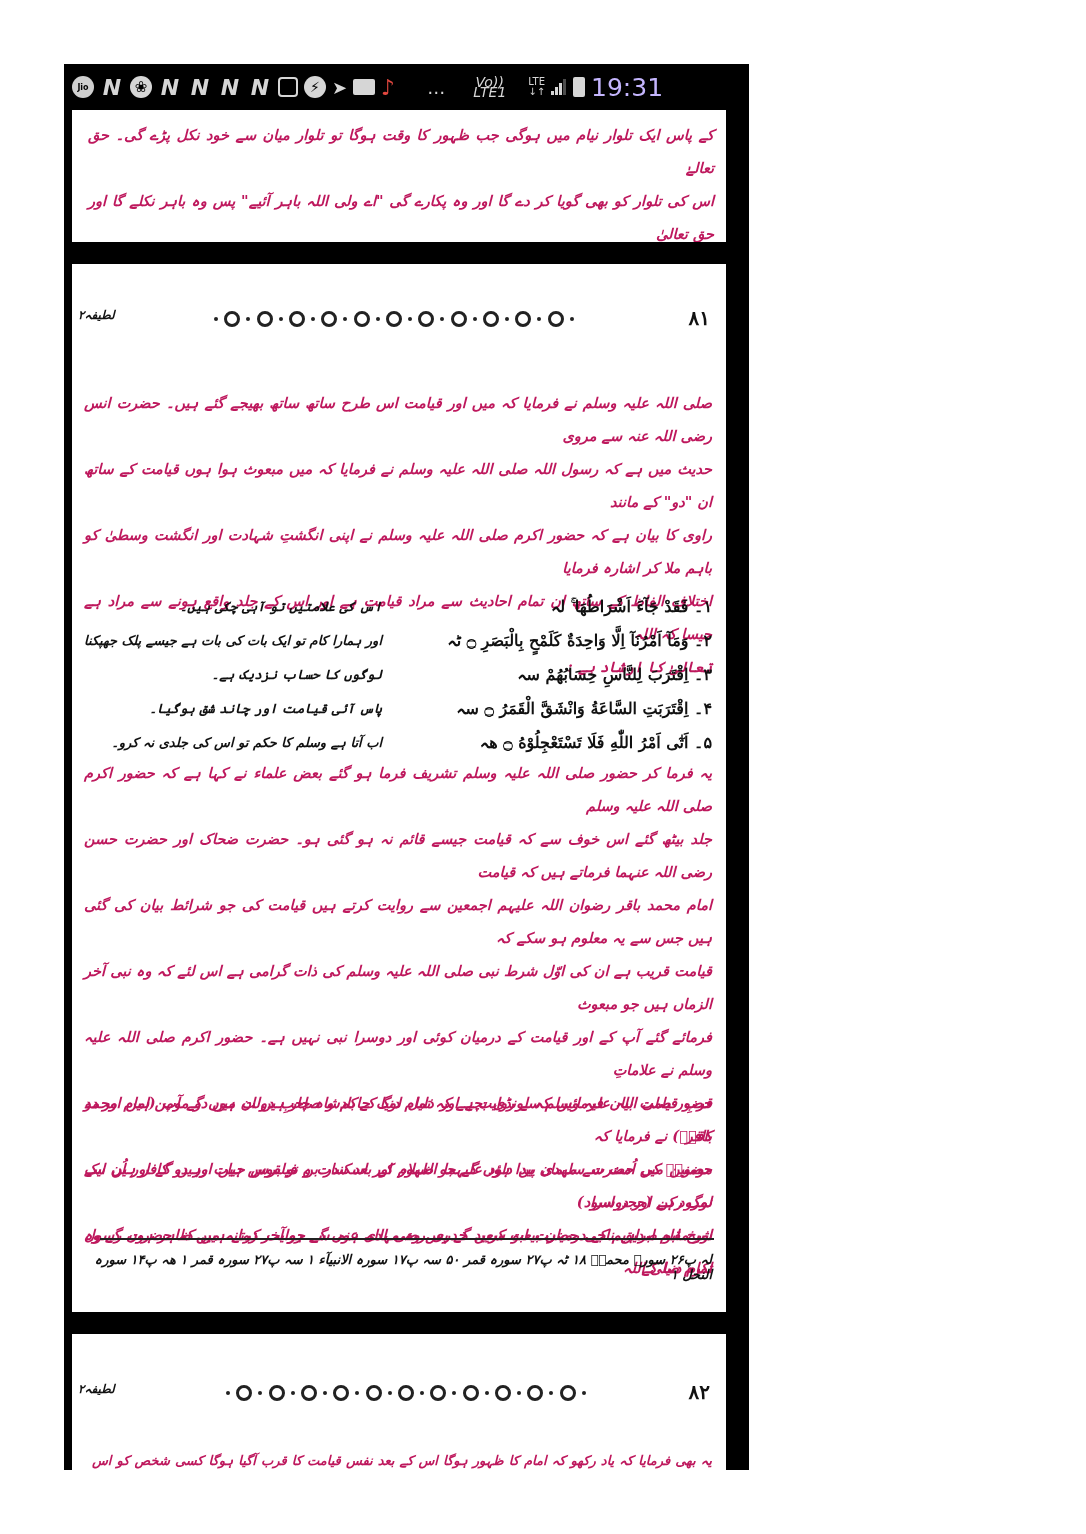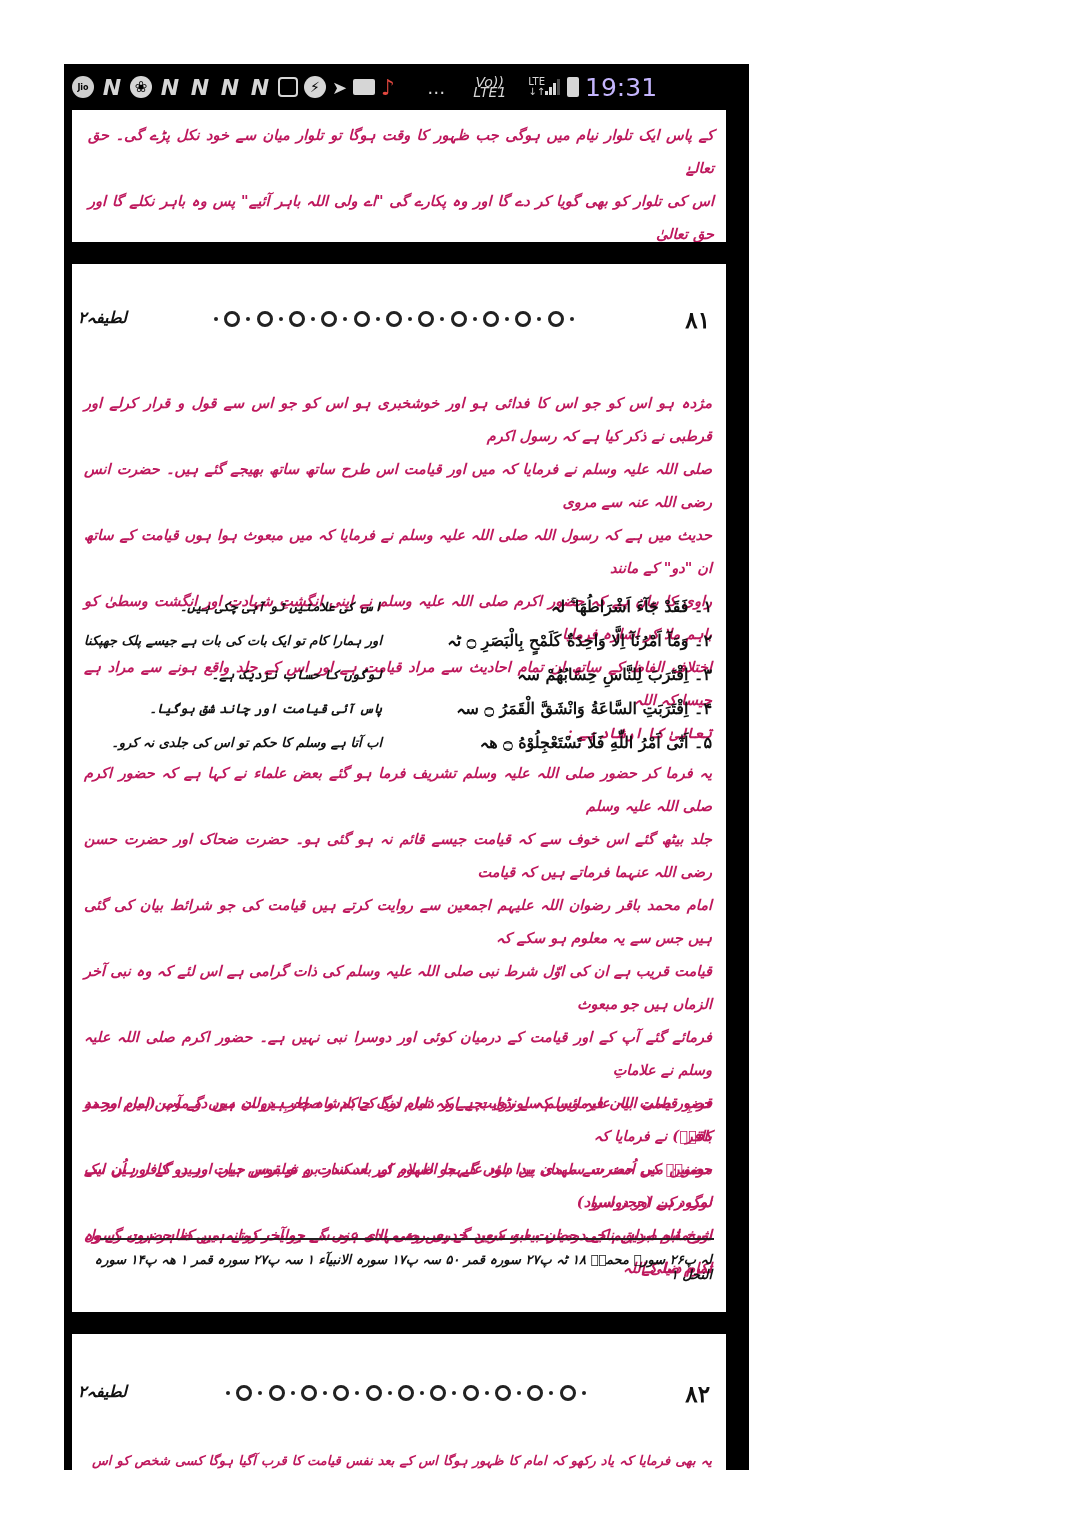--- a/index.html
+++ b/index.html
@@ -12,36 +12,36 @@
     .jio { width:22px; height:22px; border-radius:50%; background:#cfcfcf; color:#000; font-size:8px; font-weight:bold; }
     .nicon { font-family:"DejaVu Sans", sans-serif; font-weight:bold; font-style:italic; font-size:22px; color:#d6d6d6; width:24px; }
     .fan { width:22px; height:22px; border-radius:50%; background:#d6d6d6; color:#000; font-size:15px; }
     .bag { width:20px; height:20px; border:2px solid #d6d6d6; border-radius:4px; box-sizing:border-box; color:#d6d6d6; font-size:10px; }
     .bolt { width:22px; height:22px; border-radius:50%; background:#d6d6d6; color:#000; font-size:14px; font-weight:bold; }
     .send { color:#d6d6d6; font-size:18px; }
     .folder { width:22px; height:16px; background:#d6d6d6; border-radius:2px; }
     .tiktok { color:#e2473f; font-size:22px; font-weight:bold; }
     .dots { color:#d6d6d6; font-size:18px; margin-left:26px; margin-right:26px; letter-spacing:2px; }
     .volte { font-size:14px; line-height:10px; color:#d6d6d6; text-align:center; margin-right:22px;font-style:italic; }
-    .lte { font-size:10px; line-height:10px; color:#d6d6d6; text-align:center; margin-right:0; }
+    .lte { font-size:10px; line-height:10px; color:#d6d6d6; text-align:center; margin-right:6px; }
     .signal { display:flex; align-items:flex-end; height:16px; margin-right:6px; }
     .signal span { display:inline-block; width:3px; background:#d6d6d6; margin-right:1px; }
     .battery { width:12px; height:20px; border:2px solid #d6d6d6; border-radius:2px; box-sizing:border-box; background:#d6d6d6; margin-right:6px; }
     .clock { font-size:25px; color:#c4b5fd; font-family:"DejaVu Sans", sans-serif; }
 
     .panel { position:absolute; left:8px; width:654px; background:#fff; overflow:hidden; }
     .urdu { direction:rtl; text-align:justify; font-family:"DejaVu Serif", serif; font-style:italic; font-weight:bold;
             color:#be185d; font-size:14.5px; }
     .p-top { top:46px; height:132px; }
     .p-top .urdu { position:absolute; left:16px; right:12px; top:8px; line-height:33px; }
 
     .p-mid { top:200px; height:1048px; }
     .header-row { position:absolute; left:0; right:0; top:38px; height:36px; }
-    .page-num { position:absolute; right:16px; top:4px; font-size:23px; font-weight:bold; color:#111; font-family:"DejaVu Serif", serif; }
-    .running-title { position:absolute; left:6px; top:6px; font-size:16px; font-weight:bold; font-style:italic; color:#111; font-family:"DejaVu Serif", serif; direction:rtl; }
+    .page-num { position:absolute; right:16px; top:4px; font-size:20px; font-weight:bold; color:#111; font-family:"DejaVu Serif", serif; }
+    .running-title { position:absolute; left:6px; top:6px; font-size:12px; font-weight:bold; font-style:italic; color:#111; font-family:"DejaVu Serif", serif; direction:rtl; }
     .ornament { position:absolute; left:142px; top:6px; width:360px; height:22px; display:flex; align-items:center; justify-content:space-between; }
     .orn { width:16px; height:16px; border:3px solid #222; border-radius:50%; box-sizing:border-box; position:relative; }
     .orn-dot { width:4px; height:4px; background:#222; border-radius:50%; }
 
     .body-text { position:absolute; left:12px; right:14px; line-height:33px; }
     .verses { position:absolute; left:12px; right:14px; top:325px; }
     .verse-row { display:flex; direction:rtl; height:34px; align-items:center; }
     .verse-ar { width:330px; direction:rtl; font-family:"DejaVu Serif", serif; font-weight:bold; font-size:16px; color:#111; }
     .verse-tr { flex:1; direction:rtl; font-family:"DejaVu Serif", serif; font-style:italic; font-weight:bold; font-size:13px; color:#111; }
     .footnote-rule { position:absolute; left:28px; right:12px; top:974px; height:2px; background:#222; }
@@ -121,21 +121,20 @@
           <span class="orn-dot"></span>
           <span class="orn"></span>
         <span class="orn-dot"></span>
           <span class="orn"></span>
           <span class="orn-dot"></span>
       </div>
       <span class="page-num">۸۱</span>
     </div>
 
     <div class="urdu body-text" style="top:122px;">
-      <div>مژدہ ہو اس کو جو اس کا فدائی ہو اور خوشخبری ہو اس کو جو اس سے قول و قرار کرلے اور قرطبی نے ذکر کیا ہے کہ رسول اکرم</div>
       <div>صلی اللہ علیہ وسلم نے فرمایا کہ میں اور قیامت اس طرح ساتھ ساتھ بھیجے گئے ہیں۔ حضرت انس رضی اللہ عنہ سے مروی</div>
       <div>حدیث میں ہے کہ رسول اللہ صلی اللہ علیہ وسلم نے فرمایا کہ میں مبعوث ہوا ہوں قیامت کے ساتھ ان "دو" کے مانند</div>
       <div>راوی کا بیان ہے کہ حضور اکرم صلی اللہ علیہ وسلم نے اپنی انگشتِ شہادت اور انگشت وسطیٰ کو باہم ملا کر اشارہ فرمایا</div>
       <div>اختلاف الفاظ کے ساتھ ان تمام احادیث سے مراد قیامت ہے اور اس کے جلد واقع ہونے سے مراد ہے جیسا کہ اللہ</div>
       <div>تعالیٰ کا ارشاد ہے :</div>
     </div>
 
     <div class="verses">
       <div class="verse-row">
         <span class="verse-ar">۱۔ فَقَدْ جَآءَ اَشْرَاطُهَا ۚ لہ</span>

